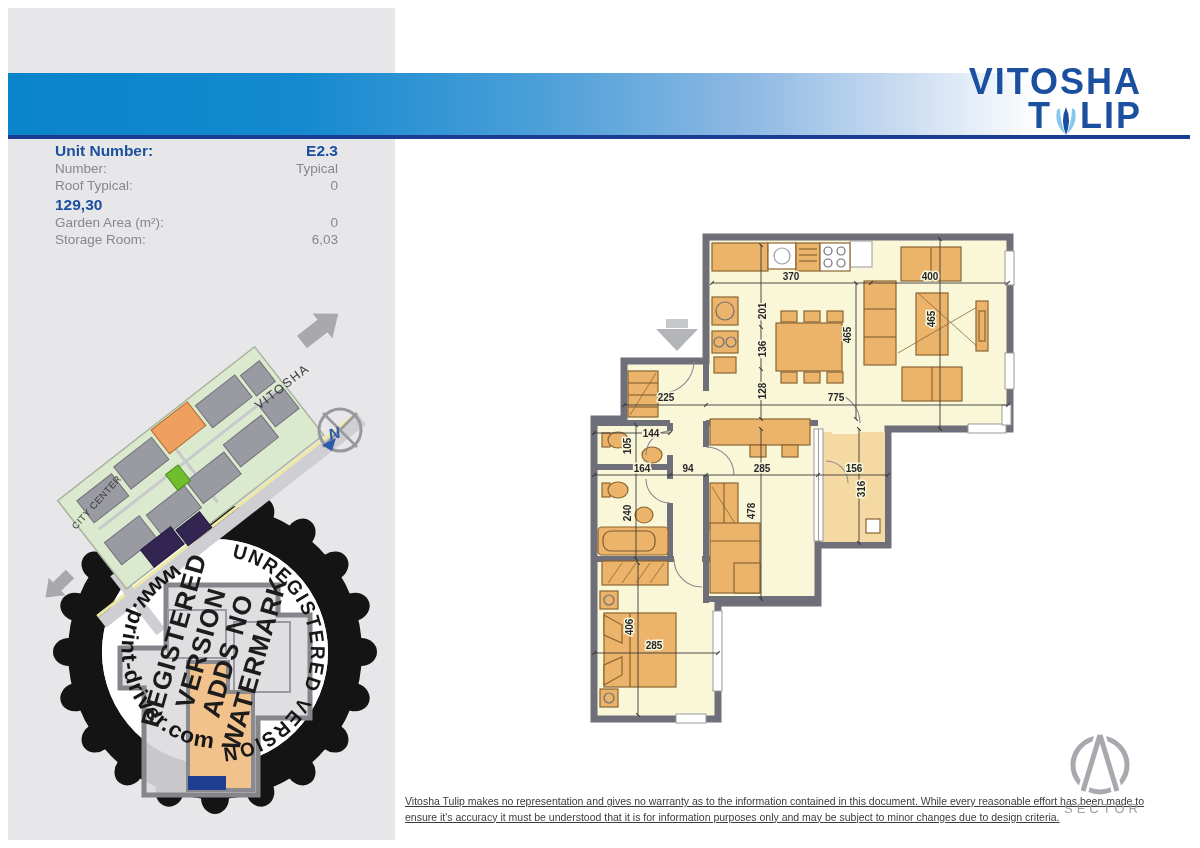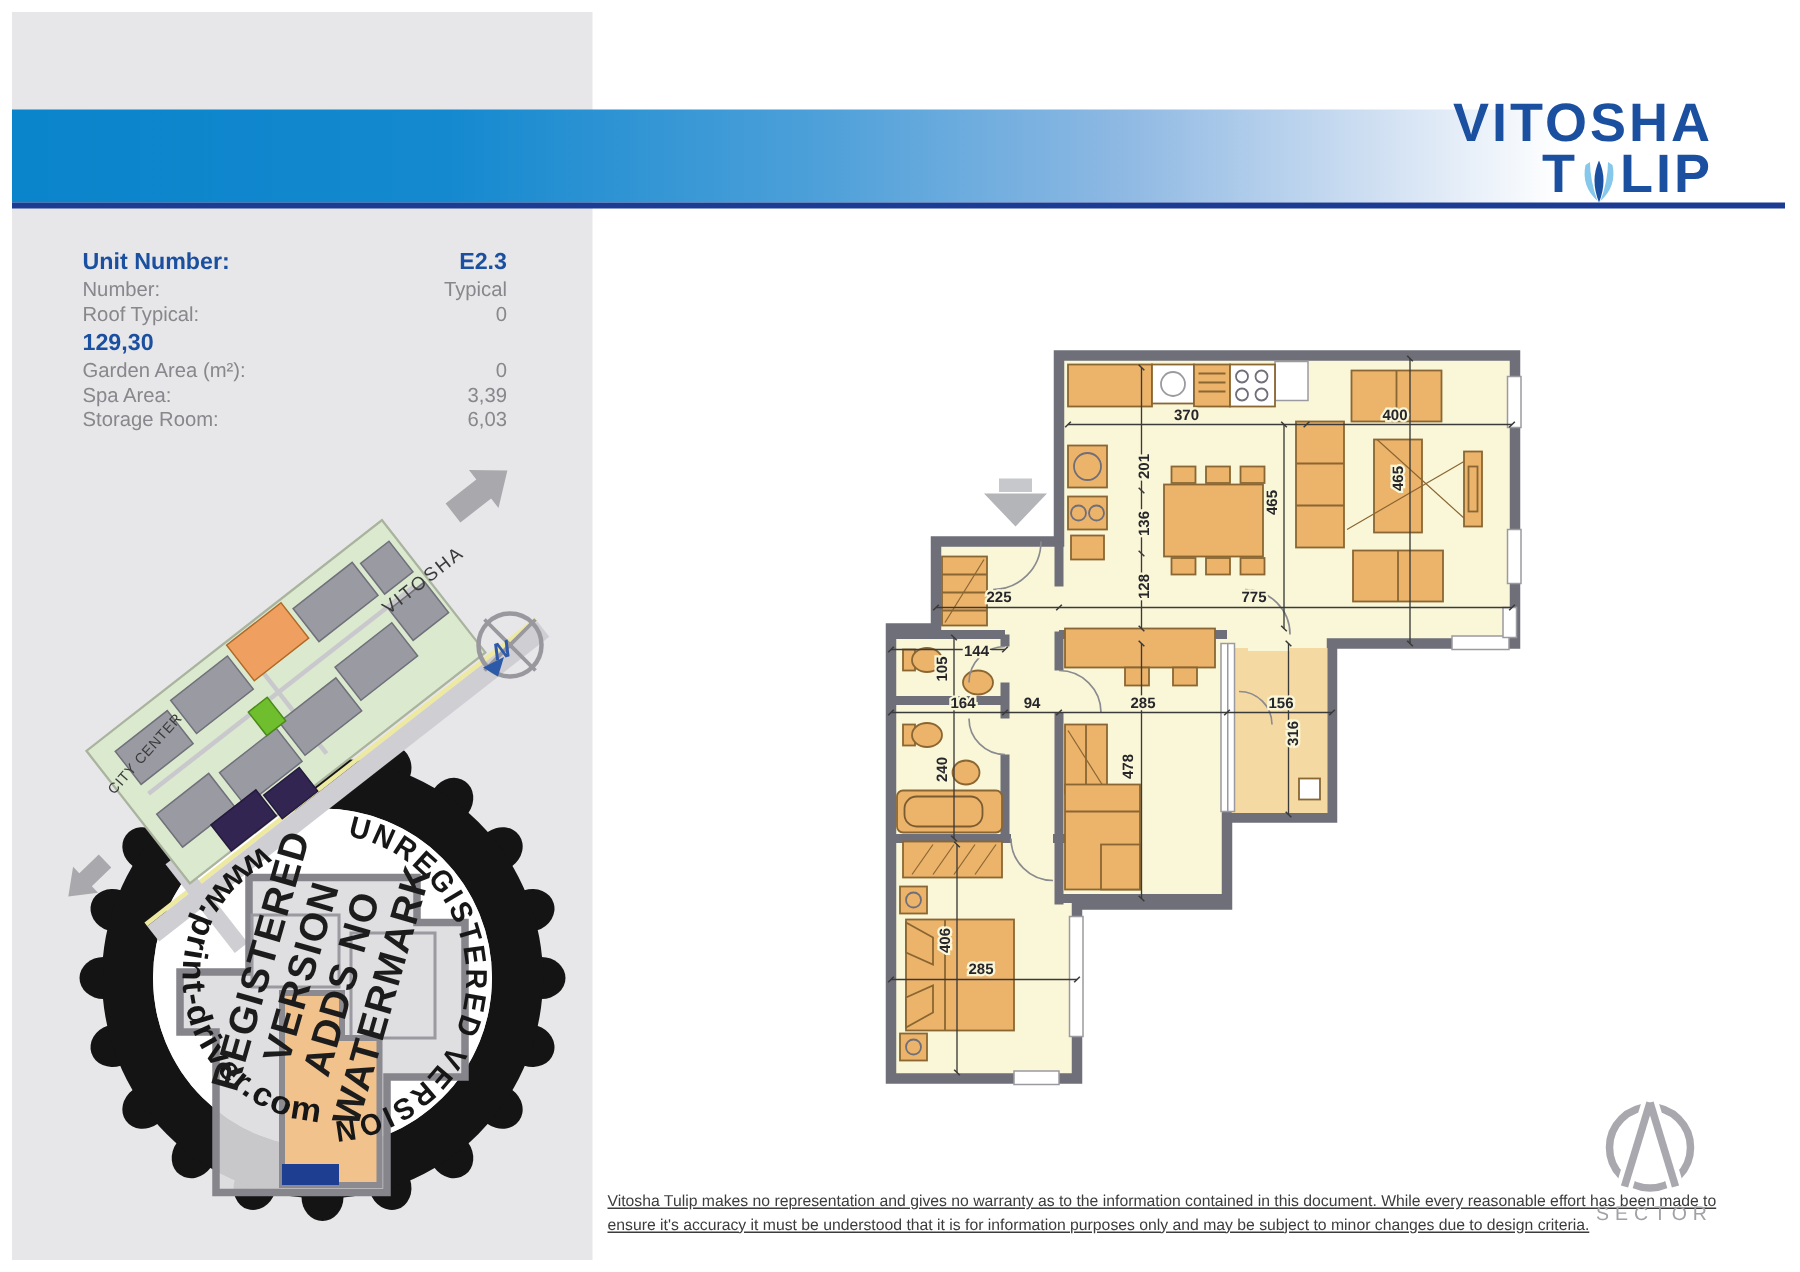--- a/index.html
+++ b/index.html
@@ -13,21 +13,21 @@
   
   #header-bar{left:8px;top:73px;width:1032px;height:62px;
     background:linear-gradient(to right,#0a84cb 0%,#1489cf 28%,#4da0d9 52%,#8fb9e3 72%,#cfdff2 88%,#ffffff 100%);}
   #header-underline{left:8px;top:135px;width:1182px;height:4px;background:#1c3b92;}
   #logo{left:880px;top:64px;width:262px;text-align:right;color:#1b4f9f;font-weight:bold;line-height:1;}
   #logo .l1{font-size:36px;letter-spacing:2px;}
   #logo .l2{font-size:36px;letter-spacing:2px;display:flex;justify-content:flex-end;align-items:flex-end;margin-top:-2px;}
   #logo .tulip{width:26px;height:34px;margin:0 1px -4px 1px;}
 
   
-  #specs{left:55px;top:164px;width:283px;}
+  #specs{left:55px;top:140px;width:283px;}
   .spec-row{display:flex;justify-content:space-between;color:#87878c;font-size:13.5px;line-height:16.5px;}
   .spec-row.em{color:#1b4f9f;font-weight:bold;font-size:15.5px;line-height:21px;}
 
   
   #disclaimer{left:405px;top:794px;width:760px;font-size:10.5px;line-height:1.5;color:#3c3c3c;text-decoration:underline;}
   #sector{left:1056px;top:731px;}
 
   svg text{font-family:"Liberation Sans", sans-serif;}
   .dim{font-size:10px;font-weight:bold;fill:#26262b;text-anchor:middle;
        paint-order:stroke;stroke:#faf7d8;stroke-width:3px;}
@@ -71,24 +71,20 @@
   <div class="spec-row">
     <span>Roof Typical:</span>
     <span>0</span>
   </div>
   <div class="spec-row em">
     <span>129,30</span>
   </div>
   <div class="spec-row">
     <span>Garden Area (m²):</span>
     <span>0</span>
-  </div>
-  <div class="spec-row">
-    <span>Spa Area:</span>
-    <span>3,39</span>
   </div>
   <div class="spec-row">
     <span>Storage Room:</span>
     <span>6,03</span>
   </div>
 </div>
 
 <svg class="abs" style="left:578px;top:223px;" width="444" height="524" viewBox="0 0 444 524">
   <defs>
     <marker id="tk" viewBox="0 0 10 10" refX="5" refY="5" markerWidth="7" markerHeight="7" orient="auto">

